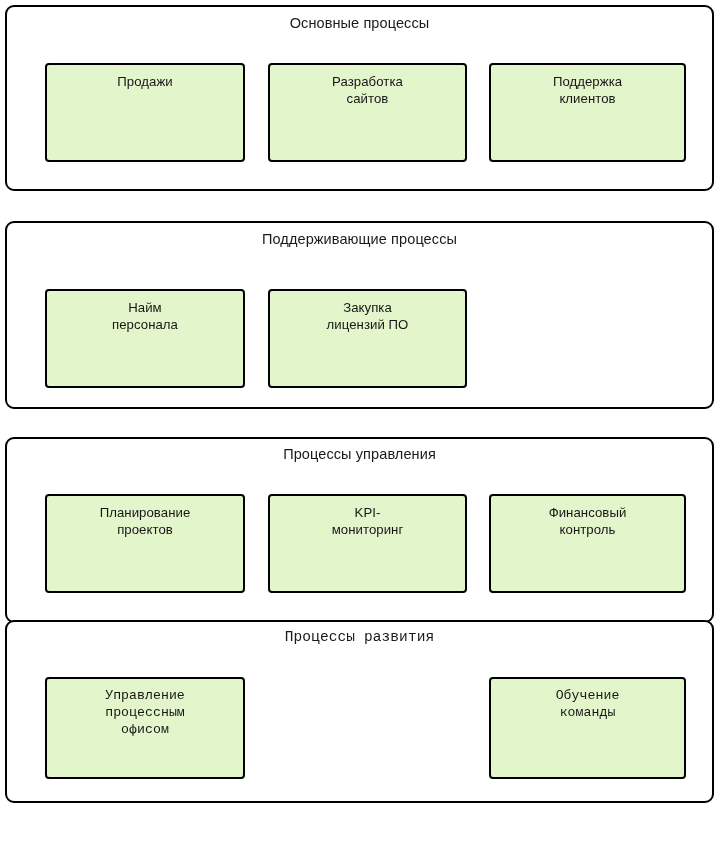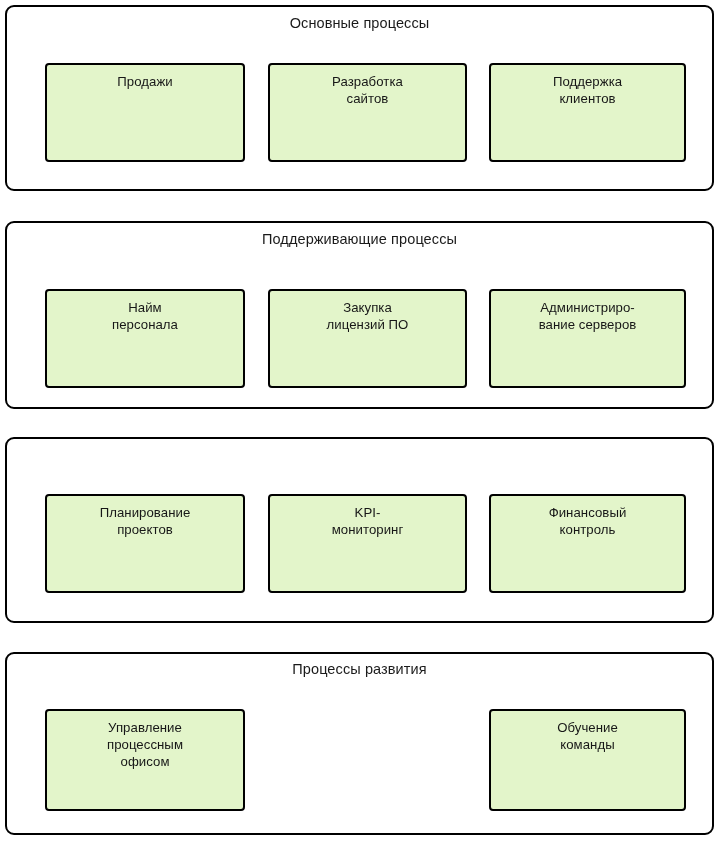--- a/index.html
+++ b/index.html
@@ -30,21 +30,21 @@
     width: 709px;
     box-sizing: border-box;
     background: #ffffff;
     border: 2px solid #000000;
     border-radius: 9px;
   }
 
   .group-1 { top: 5px;   height: 186px; }
   .group-2 { top: 221px; height: 188px; }
   .group-3 { top: 437px; height: 186px; }
-  .group-4 { top: 652px; height: 183px; }
+  .group-4 { top: 620px; height: 183px; font-family: Liberation Mono, monospace; }
 
   .group-title {
     position: absolute;
     left: 0;
     right: 0;
     text-align: center;
     font-size: 14.5px;
     line-height: 17px;
     color: #1a1a1a;
     letter-spacing: 0.1px;
@@ -107,26 +107,25 @@
     </div>
   </div>
 
   <div class="group group-2">
     <div class="group-title">Поддерживающие процессы</div>
     <div class="boxes">
       <div class="box col-1">Найм
 персонала</div>
       <div class="box col-2">Закупка
 лицензий ПО</div>
-      <div class="box col-3 heavy">Администриро-
-вание серверов</div>
     </div>
   </div>
 
   <div class="group group-3">
+    <div class="group-title">Процессы управления</div>
     <div class="boxes">
       <div class="box col-1">Планирование
 проектов</div>
       <div class="box col-2">KPI-
 мониторинг</div>
       <div class="box col-3">Финансовый
 контроль</div>
     </div>
   </div>
 

